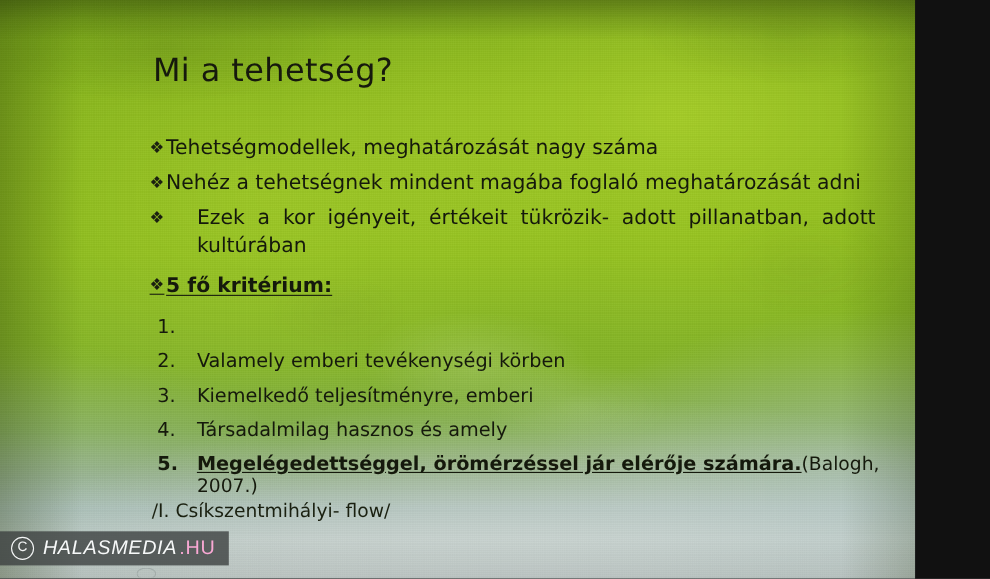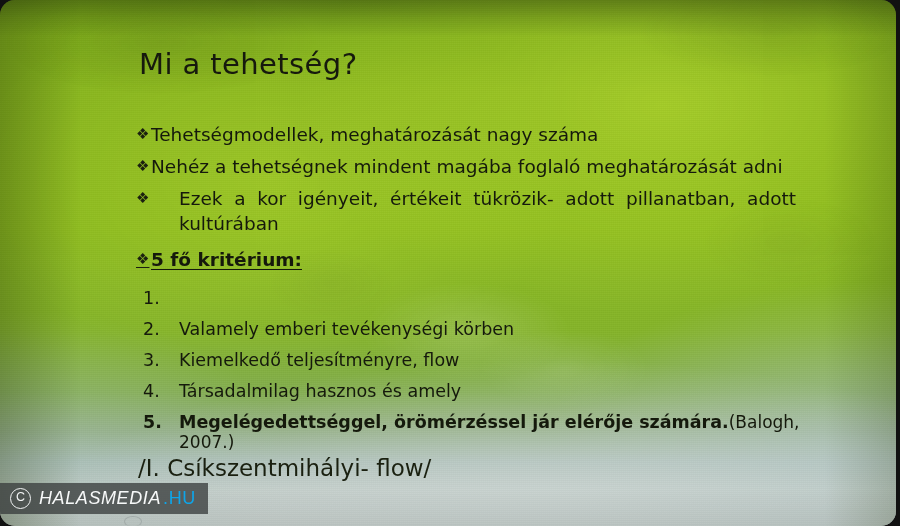--- a/index.html
+++ b/index.html
@@ -2,25 +2,24 @@
 <html lang="hu"><head>
 <meta charset="utf-8">
 <style>
   html, body {
     margin: 0;
     padding: 0;
     background: #111;
   }
   #slide-photo {
     position: relative;
-    width: 896px;
+    width: 832px;
     height: 526px;
     overflow: hidden;
     font-family: "DejaVu Sans", "Liberation Sans", sans-serif;
-    border-radius: 15px;
   }
 
   
   .bg-base {
     position: absolute;
     inset: 0;
     background:
       linear-gradient(to bottom,
         #6f9a18 0px,
         #7cab1a 18px,
@@ -150,33 +149,34 @@
   }
   .num-row .num-index {
     flex: 0 0 auto;
     width: 36px;
     text-align: left;
   }
   .num-row .num-text { flex: 1 1 auto; }
   .num-row.last { font-weight: bold; height: 30px; }
   .num-row.last .num-index { font-weight: bold; }
   .num-row.last .num-main {
+    text-decoration: underline;
     text-underline-offset: 2px;
   }
   .num-row.last .num-cite {
     font-weight: normal;
     text-decoration: none;
     font-size: 17px;
   }
 
   .footnote {
     position: absolute;
     left: 138px;
     top: 455px;
-    font-size: 23px;
+    font-size: 17px;
     color: #1a2010;
     white-space: nowrap;
   }
 
   
   .watermark {
     position: absolute;
     left: 0;
     top: 483px;
     height: 31px;
@@ -198,21 +198,21 @@
     font-family: "Liberation Sans", sans-serif;
   }
   .wm-name {
     color: #f7f9f9;
     font-size: 18px;
     letter-spacing: .6px;
     font-family: "Liberation Sans", sans-serif;
     font-style: italic;
   }
   .wm-tld {
-    color: #0ea5e9;
+    color: #f9a8d4;
     font-size: 18px;
     letter-spacing: .6px;
     font-family: "Liberation Sans", sans-serif;
     margin-left: -6px;
   }
   
   .wm-ghost {
     position: absolute;
     left: 124px;
     top: 516px;
@@ -270,21 +270,21 @@
         <span class="num-index">1.</span>
       </div>
 
       <div class="num-row">
         <span class="num-index">2.</span>
         <span class="num-text">Valamely emberi tevékenységi körben</span>
       </div>
 
       <div class="num-row">
         <span class="num-index">3.</span>
-        <span class="num-text">Kiemelkedő teljesítményre, flow</span>
+        <span class="num-text">Kiemelkedő teljesítményre, emberi</span>
       </div>
 
       <div class="num-row">
         <span class="num-index">4.</span>
         <span class="num-text">Társadalmilag hasznos és amely</span>
       </div>
 
       <div class="num-row last">
         <span class="num-index">5.</span>
         <span class="num-text">

